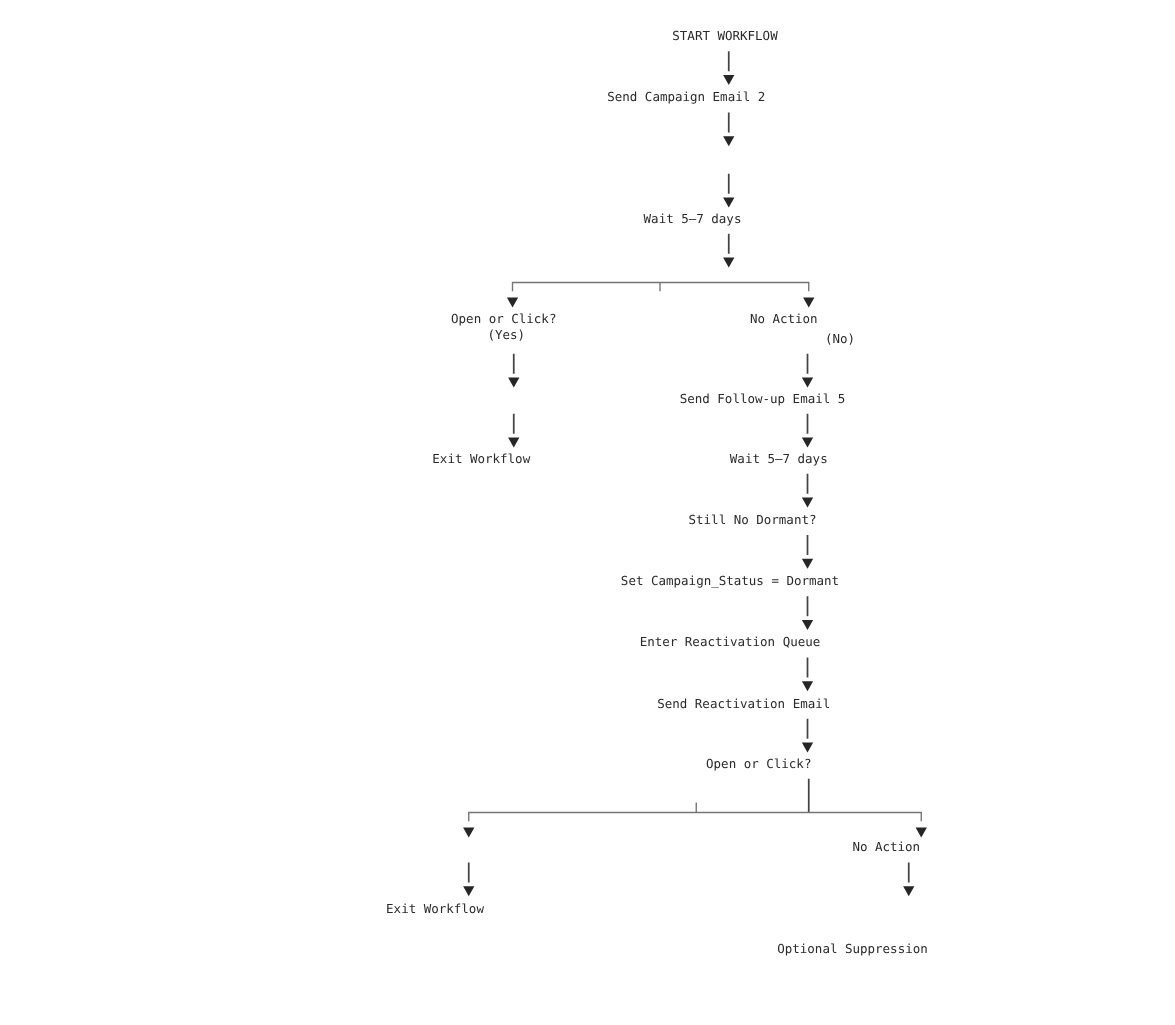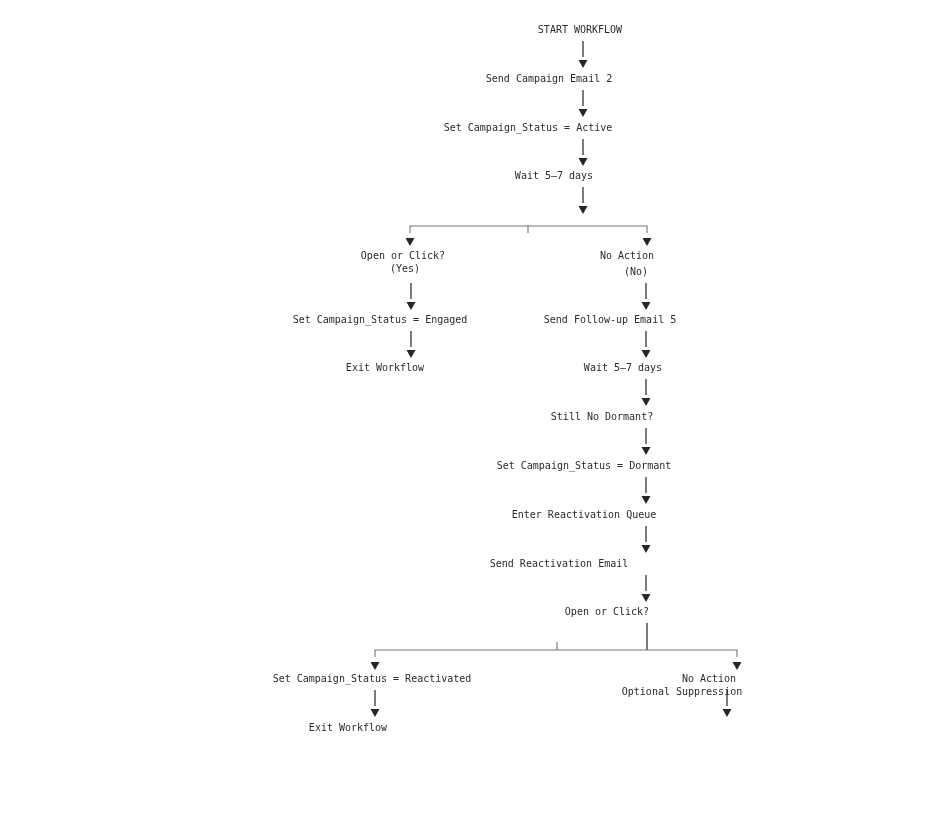--- a/index.html
+++ b/index.html
@@ -97,37 +97,34 @@
 
     <line class="vline" x1="375" y1="690" x2="375" y2="706"></line>
     <path class="arrow" d="M370.5,709 h9 l-4.5,8 z"></path>
 
     <line class="vline" x1="727" y1="690" x2="727" y2="706"></line>
     <path class="arrow" d="M722.5,709 h9 l-4.5,8 z"></path>
   </svg>
 
   <div class="node" style="left:580px;top:22px">START WORKFLOW</div>
   <div class="node" style="left:549px;top:71px">Send Campaign Email 2</div>
-  <div class="node" style="left:528px;top:120px">Set Campaign_Status = Active</div>
   <div class="node" style="left:554px;top:168px">Wait 5–7 days</div>
 
   <div class="node" style="left:403px;top:248px">Open or Click?</div>
   <div class="node" style="left:405px;top:261px">(Yes)</div>
   <div class="node" style="left:627px;top:248px">No Action</div>
-  <div class="node" style="left:636px;top:264px">(No)</div>
+  <div class="node" style="left:672px;top:264px">(No)</div>
 
-  <div class="node" style="left:380px;top:312px">Set Campaign_Status = Engaged</div>
   <div class="node" style="left:610px;top:312px">Send Follow-up Email 5</div>
   <div class="node" style="left:385px;top:360px">Exit Workflow</div>
   <div class="node" style="left:623px;top:360px">Wait 5–7 days</div>
 
   <div class="node" style="left:602px;top:409px">Still No Dormant?</div>
   <div class="node" style="left:584px;top:458px">Set Campaign_Status = Dormant</div>
   <div class="node" style="left:584px;top:507px">Enter Reactivation Queue</div>
-  <div class="node" style="left:559px;top:556px">Send Reactivation Email</div>
+  <div class="node" style="left:595px;top:556px">Send Reactivation Email</div>
   <div class="node" style="left:607px;top:604px">Open or Click?</div>
 
-  <div class="node" style="left:372px;top:671px">Set Campaign_Status = Reactivated</div>
   <div class="node" style="left:709px;top:671px">No Action</div>
   <div class="node" style="left:348px;top:720px">Exit Workflow</div>
-  <div class="node" style="left:682px;top:684px">Optional Suppression</div>
+  <div class="node" style="left:682px;top:752px">Optional Suppression</div>
 
 </div>
 
 </body></html>

